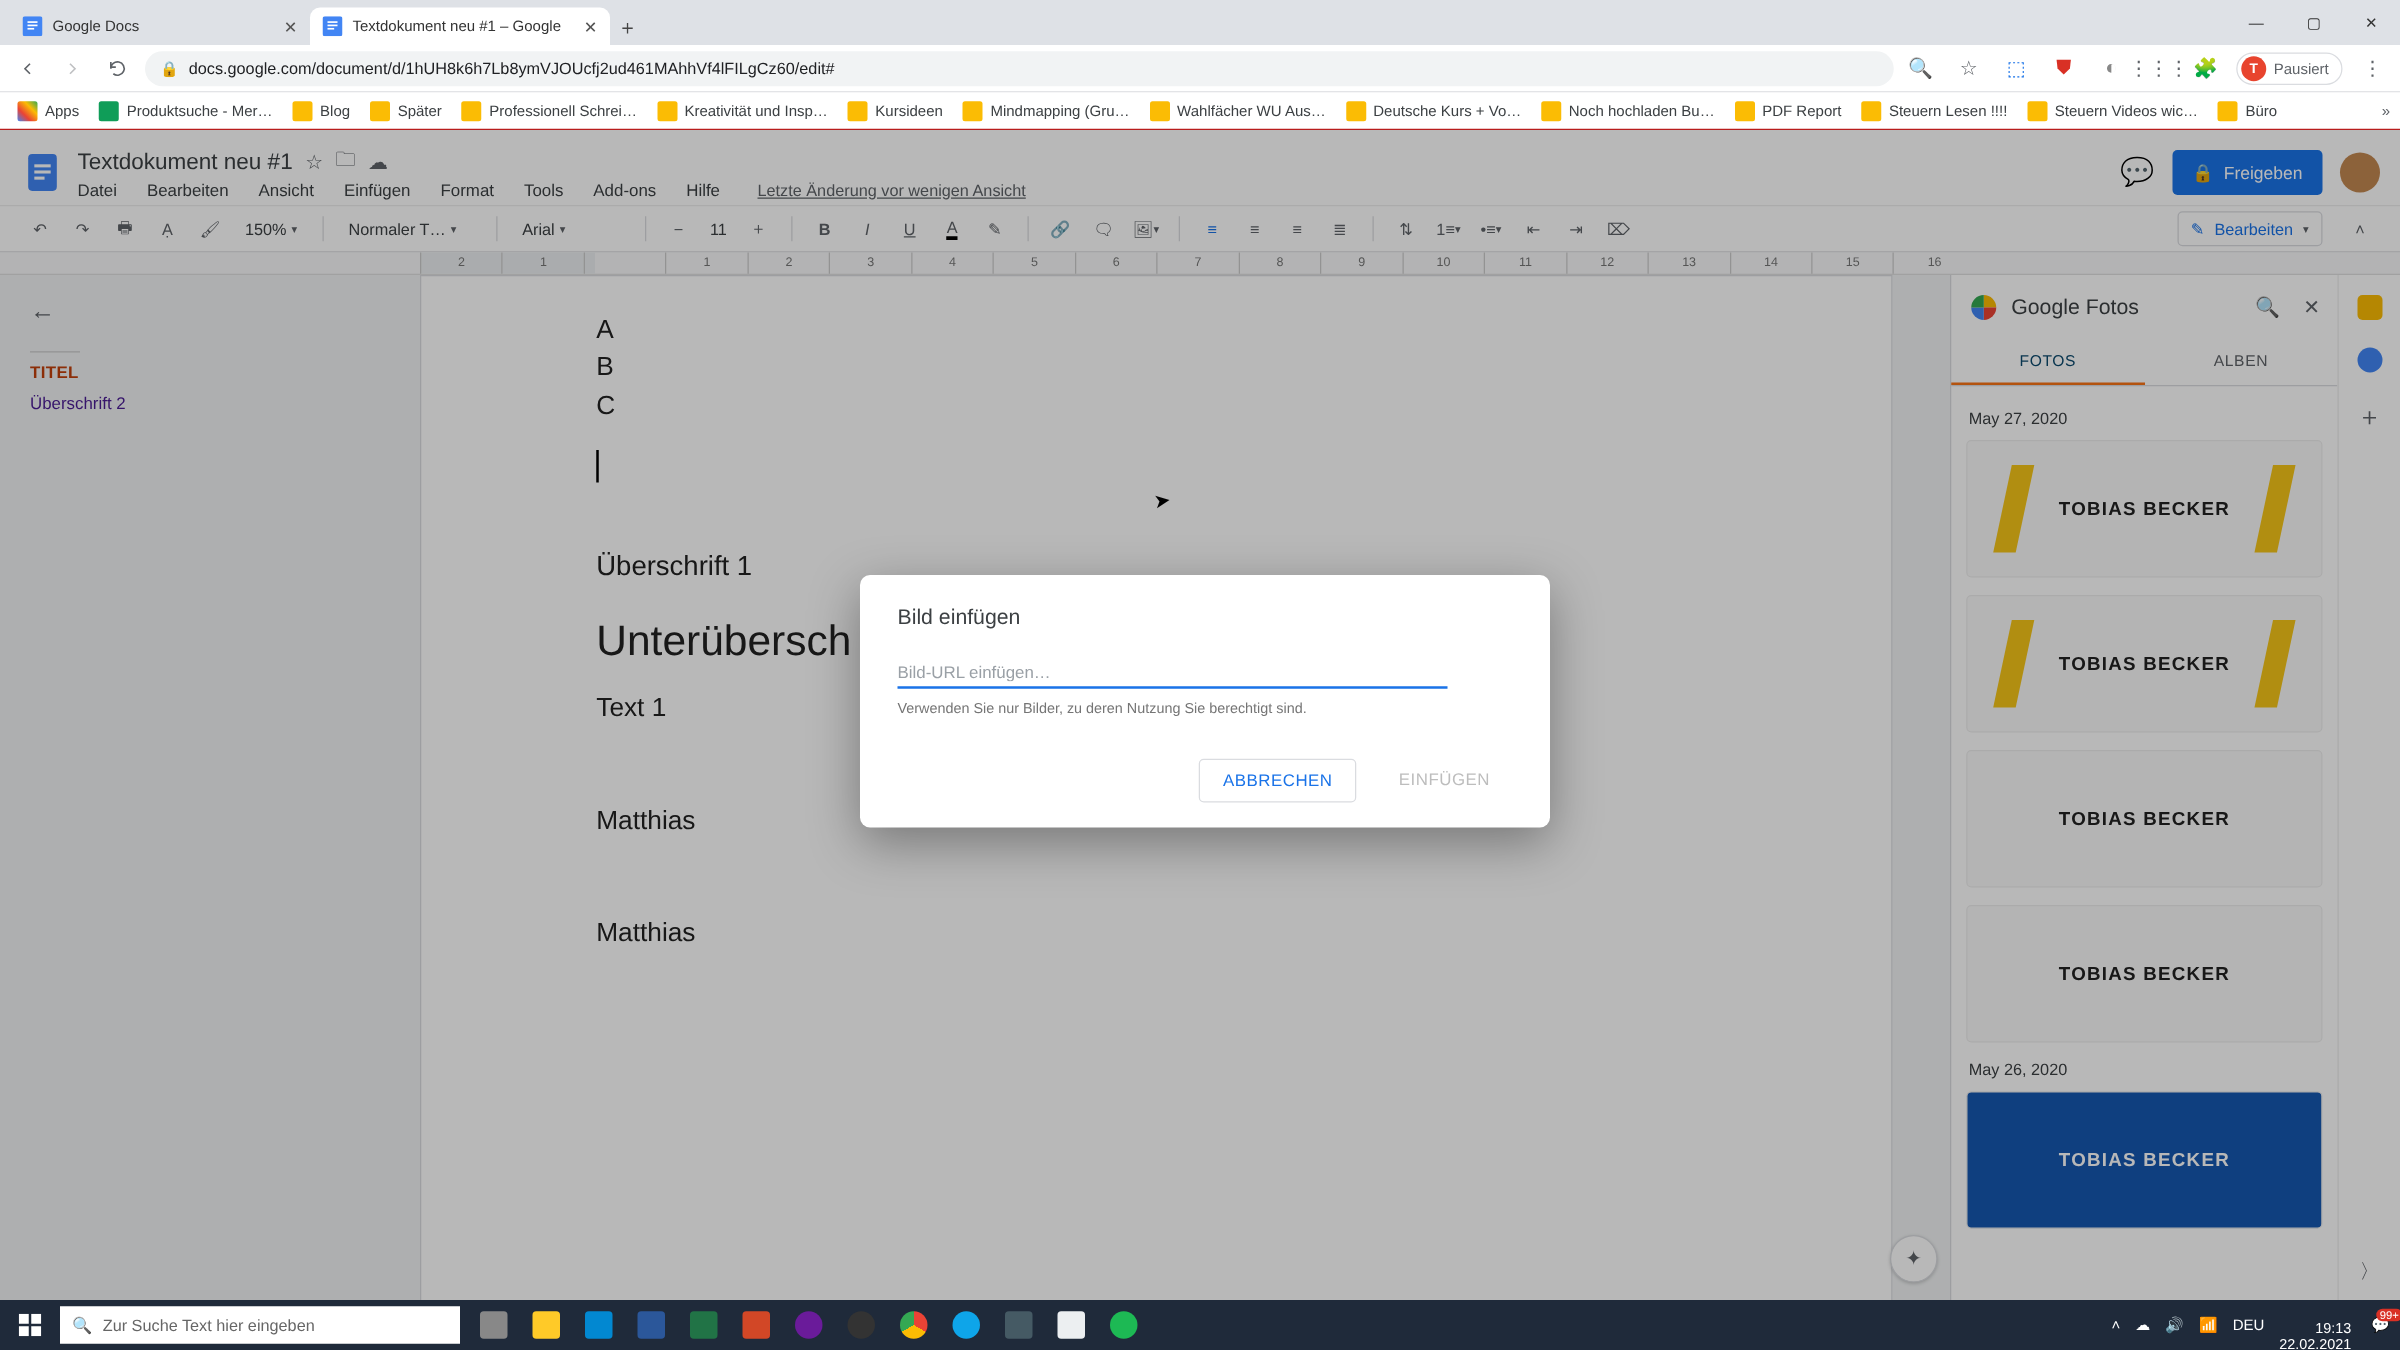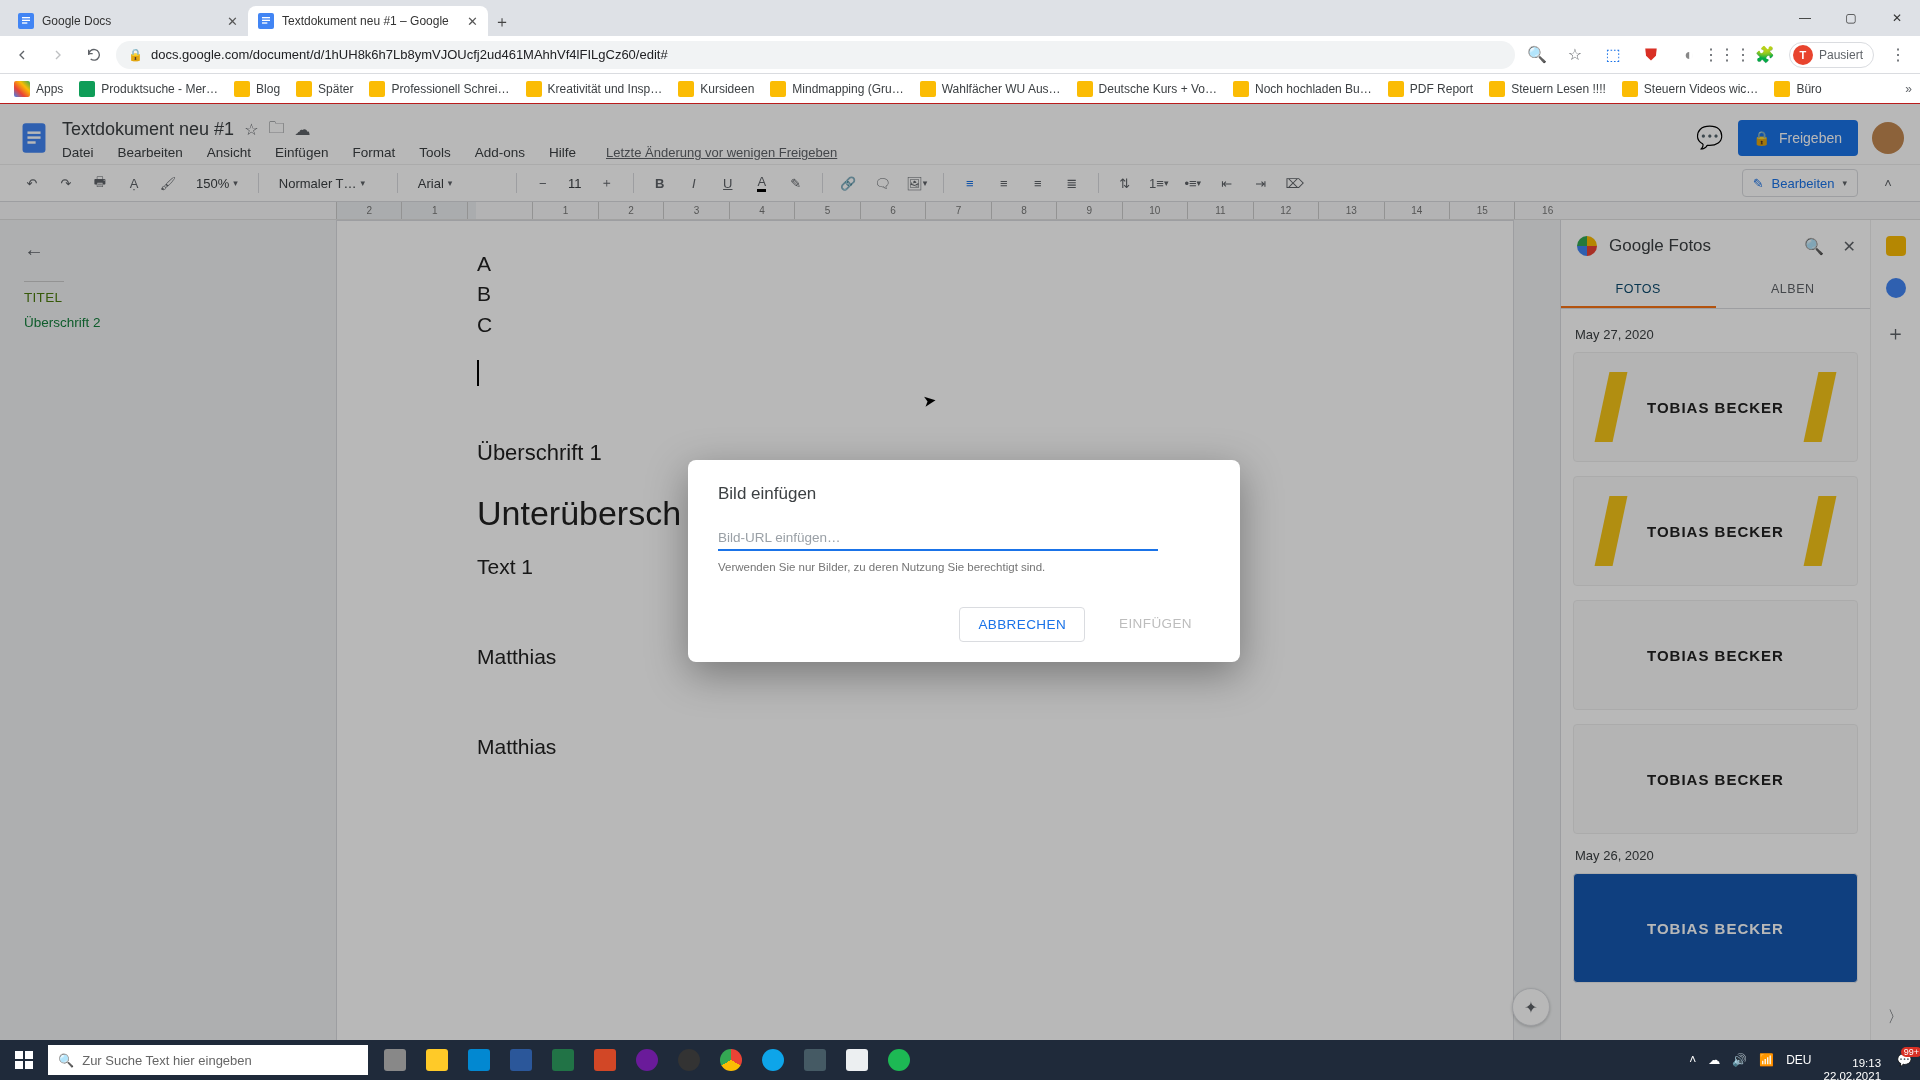--- a/index.html
+++ b/index.html
@@ -54,22 +54,22 @@
 .edit-pill { margin-left: auto; display: flex; align-items: center; gap: 8px; border: 1px solid #dadce0; border-radius: 4px; height: 28px; padding: 0 10px; color: #1a73e8; font-size: 13px; }
 
 .docs-ruler { height: 18px; background: #f8f9fa; border-bottom: 1px solid #e0e0e0; position: relative; font-size: 10px; color: #777; }
 .ruler-inner { position:absolute; left:336px; right:340px; top:0; bottom:0; display:flex; }
 .ruler-pre { position:absolute; left:336px; width:140px; top:0; bottom:0; background:#eceff1; }
 .rt { flex:1; text-align:center; border-left:1px solid #ccc; line-height:18px; }
 
 .docs-body { position: relative; display: flex; height: calc(100% - 60px - 38px - 18px); background: #f1f3f4; }
 .outline-pane { width: 320px; padding: 18px 24px; font-size: 13.5px; color: #3c4043; }
 .outline-back { font-size: 20px; color: #5f6368; margin-bottom: 20px; display:inline-block; }
-.outline-title { color: #4d7c0f; font-weight: 400; margin-bottom: 10px; letter-spacing:.3px; }
-.outline-sub { color: #15803d; margin-left: 0; }
+.outline-title { color: #c2410c; font-weight: 700; margin-bottom: 10px; letter-spacing:.3px; }
+.outline-sub { color: #4c1d95; margin-left: 0; }
 .outline-rule { border-top:1px solid #ccc; margin-bottom:8px; width:40px; }
 
 .page-area { flex: 1; overflow: hidden; position: relative; }
 .page { position: absolute; left: 16px; top: 0; width: 1178px; min-height: 1400px; background: #fff; border: 1px solid #dadce0; padding: 28px 140px; }
 .doc-font { font-family: Arial, sans-serif; color: #222; }
 .doc-l { font-size: 21px; line-height: 1.45; }
 .doc-h1 { font-size: 22px; margin-top: 56px; }
 .doc-big { font-size: 34px; margin-top: 28px; }
 .doc-p { font-size: 21px; margin-top: 22px; }
 .doc-gap { height: 44px; }
@@ -268,21 +268,21 @@
       </div>
       <div class="docs-menu-row">
         <span>Datei</span>
         <span>Bearbeiten</span>
         <span>Ansicht</span>
         <span>Einfügen</span>
         <span>Format</span>
         <span>Tools</span>
         <span>Add-ons</span>
         <span>Hilfe</span>
-        <span class="menu-last">Letzte Änderung vor wenigen Freigeben</span>
+        <span class="menu-last">Letzte Änderung vor wenigen Ansicht</span>
       </div>
     </div>
     <div class="docs-header-right">
       <span class="docs-sm-icon" style="font-size:22px">💬</span>
       <div class="share-btn">
         <span>🔒</span>
         <span>Freigeben</span>
       </div>
       <div class="avatar"></div>
     </div>

